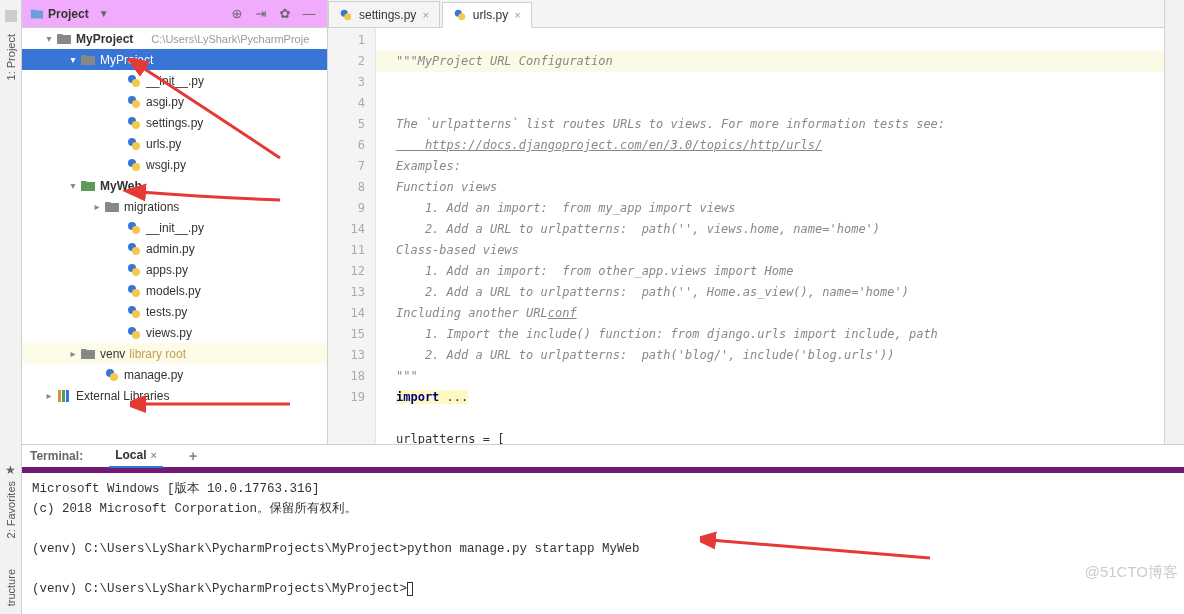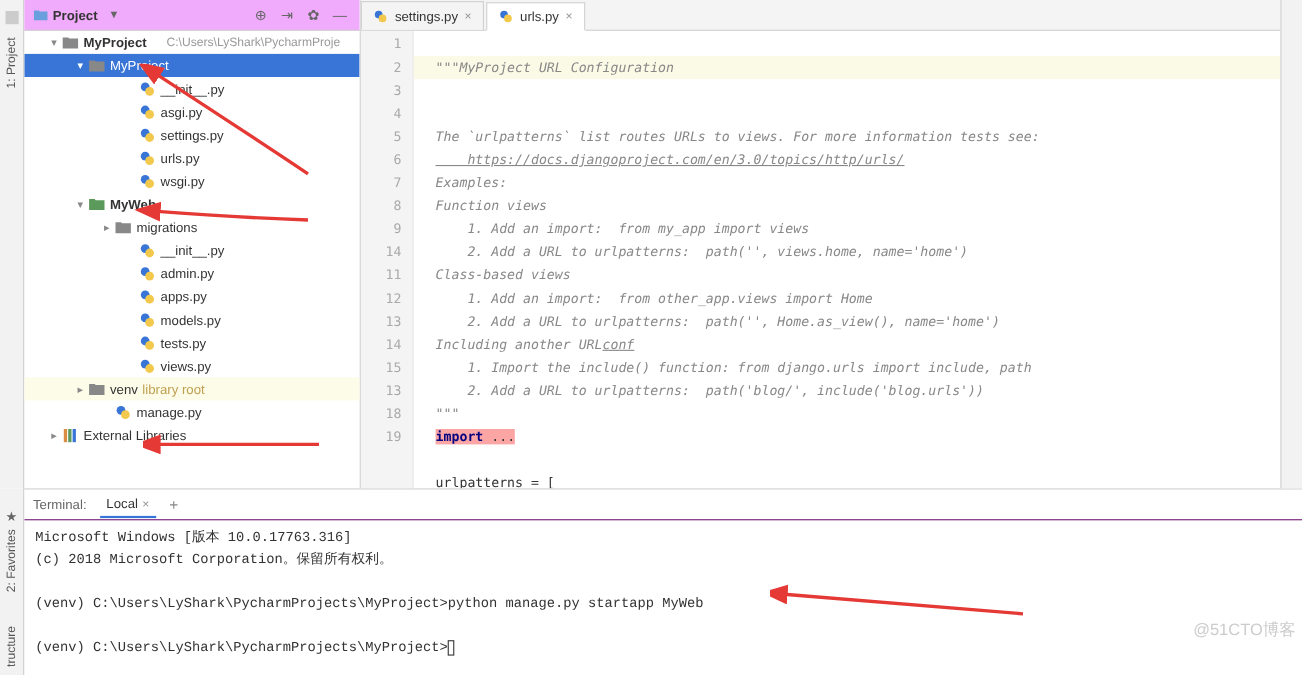--- a/index.html
+++ b/index.html
@@ -34,24 +34,24 @@
 .tab .close { color:#999; font-size:11px; }
 .code-wrap { flex:1; display:flex; overflow:hidden; }
 .gutter { width:48px; background:#f4f4f4; border-right:1px solid #e8e8e8; text-align:right; padding:2px 10px 0 0; font-family:"Consolas",monospace; font-size:12px; color:#aaa; line-height:21px; }
 .code { flex:1; font-family:"Consolas",monospace; font-size:12px; line-height:21px; padding:2px 0 0 20px; overflow:hidden; white-space:pre; }
 .code .c-line { height:21px; }
 .code .hl { background:#fafae6; display:block; margin-left:-20px; padding-left:20px; }
 .code .comment { color:#888; font-style:italic; }
 .code .string { color:#888; font-style:italic; }
 .code .kw { color:#000080; font-weight:bold; }
 .code .underline { text-decoration:underline; }
-.code .importhl { background:#fca5a5; }
+.code .importhl { background:#fef9c3; }
 
 .terminal-panel { border-top:1px solid #d0d0d0; height:170px; display:flex; flex-direction:column; }
-.term-tabs { height:28px; display:flex; align-items:center; padding:0 8px; border-bottom:1px solid #701a75; gap:12px; }
+.term-tabs { height:28px; display:flex; align-items:center; padding:0 8px; border-bottom:6px solid #701a75; gap:26px;font-weight:bold; }
 .term-tabs .lbl { color:#666; }
 .term-tabs .ttab { padding:4px 6px; border-bottom:2px solid #3875d6; }
 .term-tabs .plus { color:#888; cursor:pointer; font-size:14px; }
 .term-tabs .close { color:#999; font-size:11px; margin-left:4px; }
 .term-body { flex:1; font-family:"Consolas","Courier New",monospace; font-size:12.5px; padding:6px 10px; line-height:20px; white-space:pre; overflow:hidden; }
 .term-cursor { display:inline-block; width:6px; height:14px; border:1px solid #333; vertical-align:middle; }
 
 .right-gutter { width:20px; background:#f2f2f2; border-left:1px solid #d0d0d0; }
 .left-gutter2 { position:absolute; left:0; top:444px; bottom:0; width:22px; background:#f2f2f2; border-right:1px solid #d0d0d0; display:flex; flex-direction:column; align-items:center; justify-content:flex-end; padding-bottom:8px; }
 .left-gutter2 .txt { writing-mode:vertical-rl; transform:rotate(180deg); font-size:11px; color:#555; }

